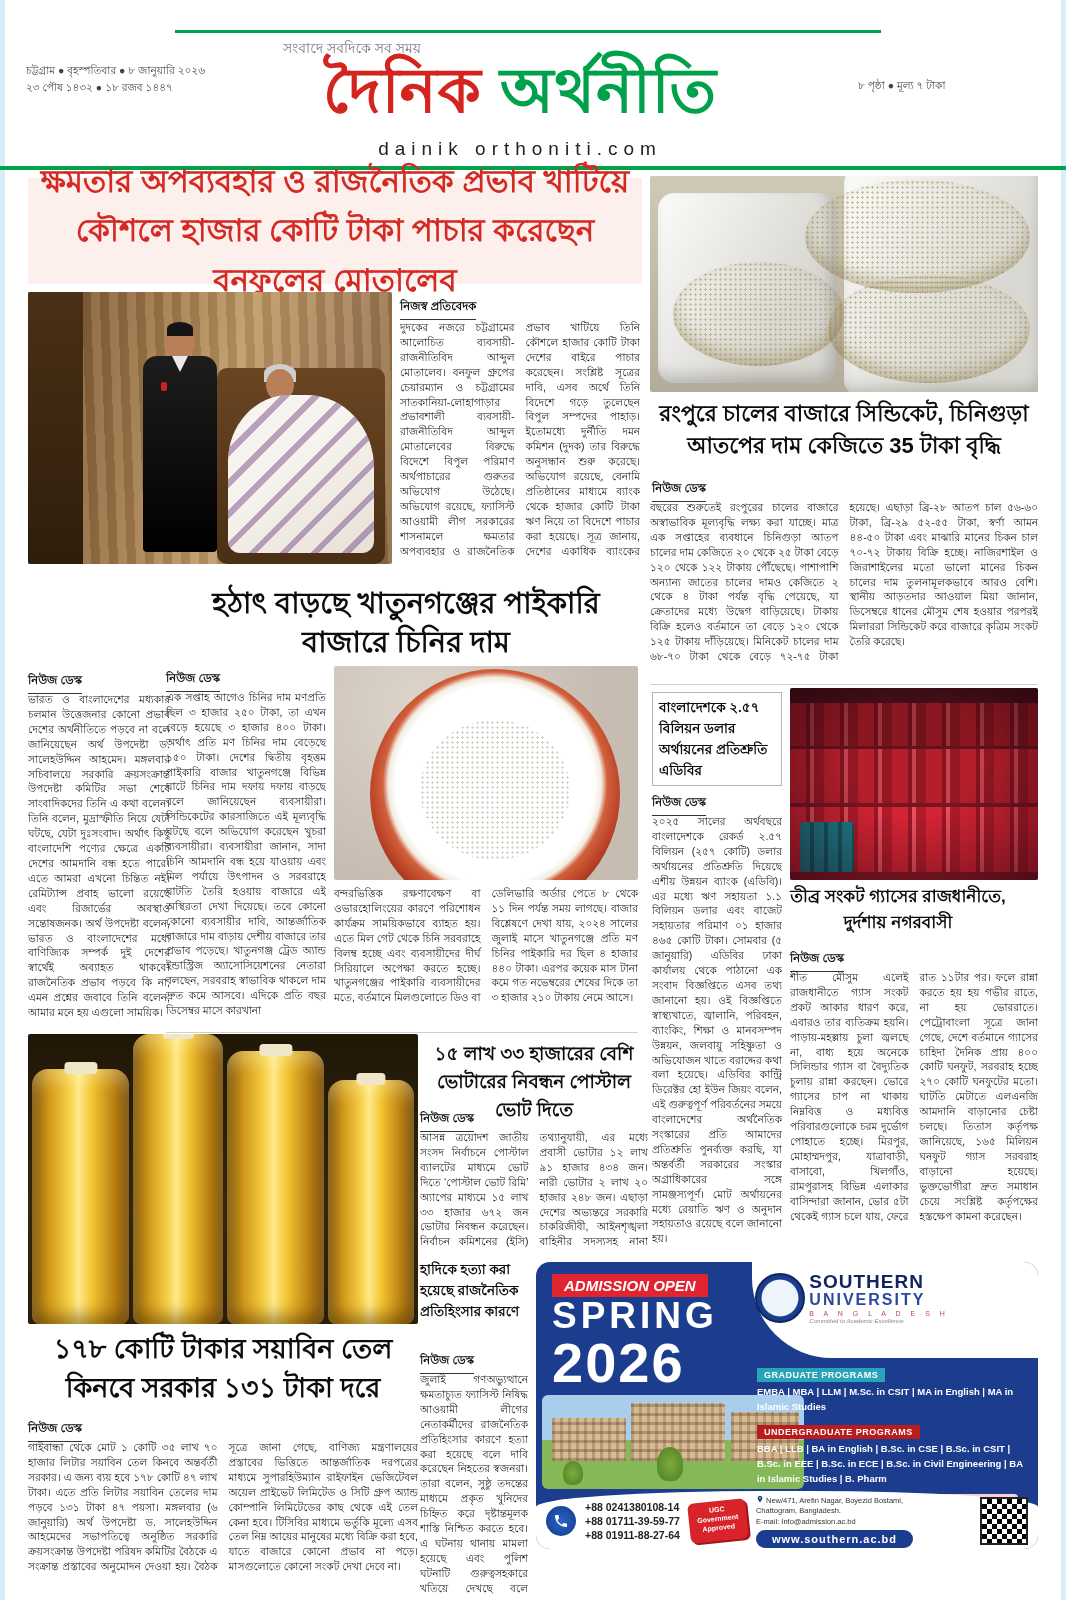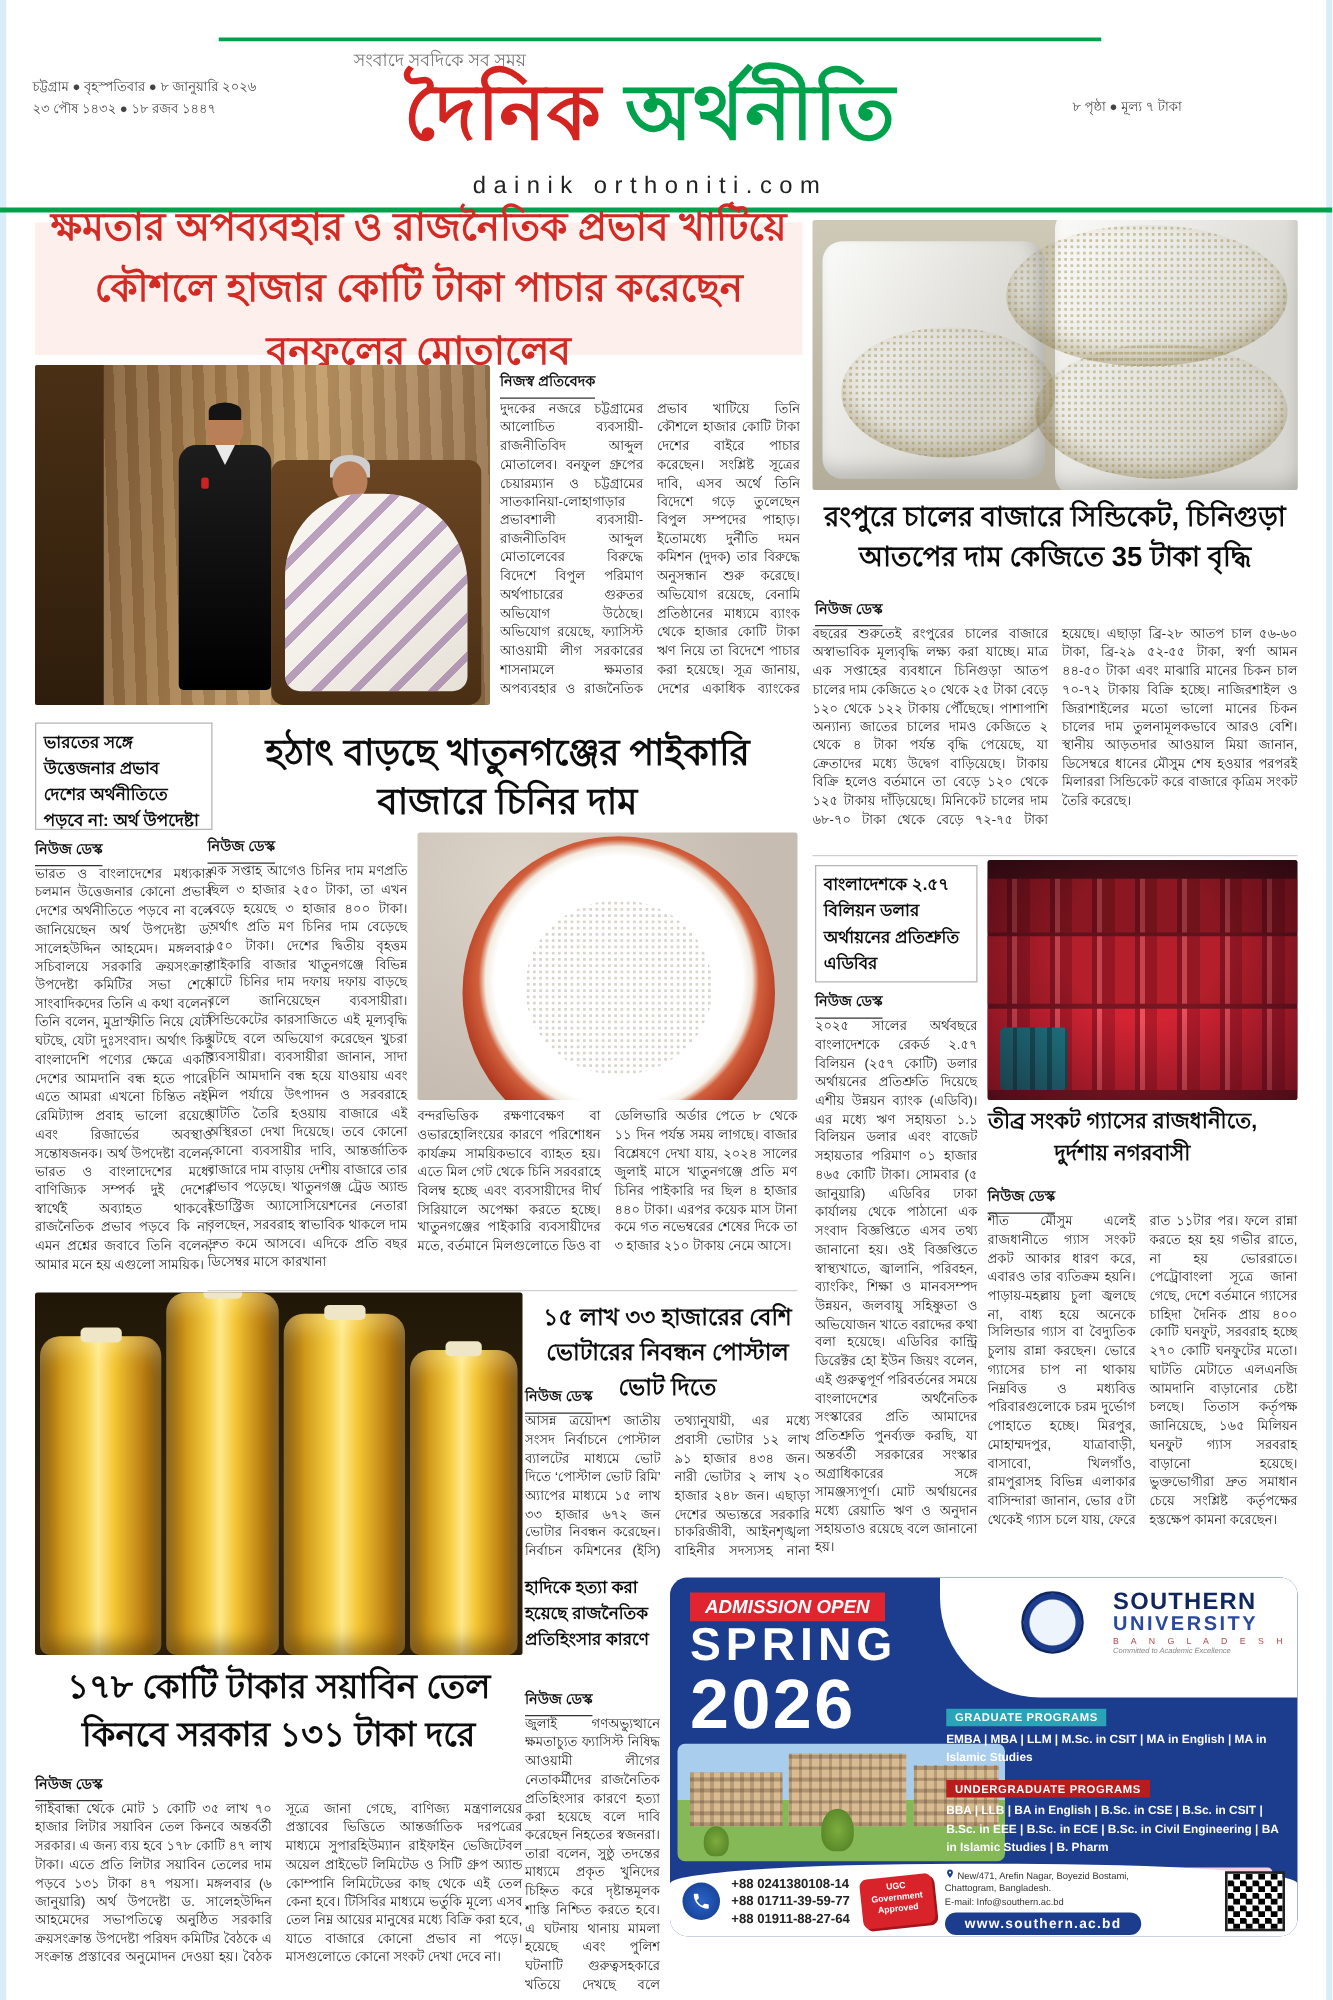--- a/index.html
+++ b/index.html
@@ -63,21 +63,21 @@
   .gas-teal{position:absolute;background:repeating-linear-gradient(90deg,#1d7f8c 0 10px,#135a64 10px 14px);border-radius:4px;}
   .gas-shade{position:absolute;inset:0;background:radial-gradient(circle at 50% 35%,transparent 35%,rgba(25,0,12,.55));}
   .ph-oil{background:linear-gradient(#201708,#35260d 60%,#2a1d0a);}
   .bottle{position:absolute;border-radius:16px 16px 8px 8px;
           background:linear-gradient(90deg,#8a5c0a 0%,#d29a1a 18%,#f6cf45 38%,#ffe98c 48%,#f3c431 62%,#b87c10 86%,#7d520a 100%);
           box-shadow:inset 0 12px 14px rgba(255,255,210,.28), inset 0 -10px 14px rgba(60,35,0,.4);}
   .bottle::before{content:"";position:absolute;top:-7px;left:50%;transform:translateX(-50%);width:34%;height:12px;background:#efe6c8;border-radius:4px;}
   
   .ad{background:#1c3c8e;border-radius:14px;overflow:hidden;}
   .ad-white-top{position:absolute;right:0;top:0;width:57%;height:96px;background:#fff;border-bottom-left-radius:80px;}
-  .ad-logo{position:absolute;right:8px;top:10px;width:96%;display:flex;align-items:center;justify-content:flex-end;gap:23px;}
+  .ad-logo{position:absolute;right:8px;top:10px;width:96%;display:flex;align-items:center;gap:4px;}
   .logo-circ{width:46px;height:46px;border-radius:50%;background:radial-gradient(#eef4fb 55%,#1c3c8e 58% 100%);border:2px solid #10265e;flex:0 0 auto;}
   .uni-name1{font-size:19px;font-weight:bold;color:#10265e;letter-spacing:1px;line-height:1;}
   .uni-name2{font-size:16px;font-weight:bold;color:#2a4aa0;letter-spacing:2px;line-height:1.15;}
   .uni-name3{font-size:7px;color:#b34a52;letter-spacing:4px;line-height:1.3;}
   .uni-motto{font-size:6px;color:#888;font-style:italic;}
   .adm-badge{display:inline-block;background:#e02430;color:#fff;font-weight:bold;font-style:italic;font-size:15px;padding:3px 12px;}
   .spring{color:#fff;font-weight:bold;font-size:37px;letter-spacing:4px;line-height:1.05;}
   .year{color:#fff;font-weight:bold;font-size:56px;letter-spacing:2px;line-height:.95;}
   .classes1{color:#d8e2ff;font-size:12px;margin-top:8px;}
   .classes2{color:#fff;font-weight:bold;font-size:15px;}
@@ -160,21 +160,20 @@
     <div class="heap" style="left:6%;top:40%;width:44%;height:48%;"></div>
     <div class="heap" style="left:46%;top:46%;width:52%;height:50%;"></div>
   </div>
   <div class="abs head-md" style="left:650px;top:398px;width:388px;height:72px;">রংপুরে চালের বাজারে সিন্ডিকেট, চিনিগুড়া আতপের দাম কেজিতে 35 টাকা বৃদ্ধি</div>
   <div class="abs" style="left:652px;top:478px;">
     <span class="byline">নিউজ ডেস্ক</span>
   </div>
   <div class="abs body-txt cols2" style="left:650px;top:500px;width:388px;height:178px;">বছরের শুরুতেই রংপুরের চালের বাজারে অস্বাভাবিক মূল্যবৃদ্ধি লক্ষ্য করা যাচ্ছে। মাত্র এক সপ্তাহের ব্যবধানে চিনিগুড়া আতপ চালের দাম কেজিতে ২০ থেকে ২৫ টাকা বেড়ে ১২০ থেকে ১২২ টাকায় পৌঁছেছে। পাশাপাশি অন্যান্য জাতের চালের দামও কেজিতে ২ থেকে ৪ টাকা পর্যন্ত বৃদ্ধি পেয়েছে, যা ক্রেতাদের মধ্যে উদ্বেগ বাড়িয়েছে। টাকায় বিক্রি হলেও বর্তমানে তা বেড়ে ১২০ থেকে ১২৫ টাকায় দাঁড়িয়েছে। মিনিকেট চালের দাম ৬৮-৭০ টাকা থেকে বেড়ে ৭২-৭৫ টাকা হয়েছে। এছাড়া ব্রি-২৮ আতপ চাল ৫৬-৬০ টাকা, ব্রি-২৯ ৫২-৫৫ টাকা, স্বর্ণা আমন ৪৪-৫০ টাকা এবং মাঝারি মানের চিকন চাল ৭০-৭২ টাকায় বিক্রি হচ্ছে। নাজিরশাইল ও জিরাশাইলের মতো ভালো মানের চিকন চালের দাম তুলনামূলকভাবে আরও বেশি। স্থানীয় আড়তদার আওয়াল মিয়া জানান, ডিসেম্বরে ধানের মৌসুম শেষ হওয়ার পরপরই মিলাররা সিন্ডিকেট করে বাজারে কৃত্রিম সংকট তৈরি করেছে।</div>
   <div class="abs hairline" style="left:650px;top:684px;width:388px;"></div>
 
-  <div class="abs head-box" style="left:28px;top:578px;width:142px;height:86px;">ভারতের সঙ্গে উত্তেজনার প্রভাব দেশের অর্থনীতিতে পড়বে না: অর্থ উপদেষ্টা</div>
   <div class="abs" style="left:28px;top:670px;">
     <span class="byline">নিউজ ডেস্ক</span>
   </div>
   <div class="abs body-txt" style="left:28px;top:692px;width:142px;height:338px;">ভারত ও বাংলাদেশের মধ্যকার চলমান উত্তেজনার কোনো প্রভাব দেশের অর্থনীতিতে পড়বে না বলে জানিয়েছেন অর্থ উপদেষ্টা ড. সালেহউদ্দিন আহমেদ। মঙ্গলবার সচিবালয়ে সরকারি ক্রয়সংক্রান্ত উপদেষ্টা কমিটির সভা শেষে সাংবাদিকদের তিনি এ কথা বলেন। তিনি বলেন, মুদ্রাস্ফীতি নিয়ে যেটা ঘটছে, যেটা দুঃসংবাদ। অর্থাৎ কিছু বাংলাদেশি পণ্যের ক্ষেত্রে একটি দেশের আমদানি বন্ধ হতে পারে। এতে আমরা এখনো চিন্তিত নই। রেমিট্যান্স প্রবাহ ভালো রয়েছে এবং রিজার্ভের অবস্থাও সন্তোষজনক। অর্থ উপদেষ্টা বলেন, ভারত ও বাংলাদেশের মধ্যে বাণিজ্যিক সম্পর্ক দুই দেশের স্বার্থেই অব্যাহত থাকবে। রাজনৈতিক প্রভাব পড়বে কি না, এমন প্রশ্নের জবাবে তিনি বলেন, আমার মনে হয় এগুলো সাময়িক।</div>
 
   <div class="abs head-xl" style="left:172px;top:584px;width:468px;height:82px;">হঠাৎ বাড়ছে খাতুনগঞ্জের পাইকারি বাজারে চিনির দাম</div>
   <div class="abs" style="left:166px;top:668px;">
     <span class="byline">নিউজ ডেস্ক</span>
   </div>
   <div class="abs body-txt" style="left:166px;top:690px;width:160px;height:342px;">এক সপ্তাহ আগেও চিনির দাম মণপ্রতি ছিল ৩ হাজার ২৫০ টাকা, তা এখন বেড়ে হয়েছে ৩ হাজার ৪০০ টাকা। অর্থাৎ প্রতি মণ চিনির দাম বেড়েছে ১৫০ টাকা। দেশের দ্বিতীয় বৃহত্তম পাইকারি বাজার খাতুনগঞ্জে বিভিন্ন ঘাটে চিনির দাম দফায় দফায় বাড়ছে বলে জানিয়েছেন ব্যবসায়ীরা। সিন্ডিকেটের কারসাজিতে এই মূল্যবৃদ্ধি ঘটছে বলে অভিযোগ করেছেন খুচরা ব্যবসায়ীরা। ব্যবসায়ীরা জানান, সাদা চিনি আমদানি বন্ধ হয়ে যাওয়ায় এবং মিল পর্যায়ে উৎপাদন ও সরবরাহে ঘাটতি তৈরি হওয়ায় বাজারে এই অস্থিরতা দেখা দিয়েছে। তবে কোনো কোনো ব্যবসায়ীর দাবি, আন্তর্জাতিক বাজারে দাম বাড়ায় দেশীয় বাজারে তার প্রভাব পড়েছে। খাতুনগঞ্জ ট্রেড অ্যান্ড ইন্ডাস্ট্রিজ অ্যাসোসিয়েশনের নেতারা বলছেন, সরবরাহ স্বাভাবিক থাকলে দাম দ্রুত কমে আসবে। এদিকে প্রতি বছর ডিসেম্বর মাসে কারখানা</div>
@@ -287,20 +286,20 @@
         <div>Government</div>
         <div>Approved</div>
       </div>
       <div style="flex:1;">
         <div class="addr">
           <svg width="8" height="10" viewBox="0 0 24 24" style="vertical-align:-1px;">
               <path fill="#1c3c8e" d="M12 2C8.1 2 5 5.1 5 9c0 5.2 7 13 7 13s7-7.8 7-13c0-3.9-3.1-7-7-7zm0 9.5A2.5 2.5 0 1 1 12 6.5a2.5 2.5 0 0 1 0 5z"></path>
             </svg>
           <span>New/471, Arefin Nagar, Boyezid Bostami,</span><br>
           <span>Chattogram, Bangladesh.</span><br>
-          <span>E-mail: Info@southern.ac.bd</span>
+          <span>E-mail: Info@admission.ac.bd</span>
         </div>
         <span class="site-pill">www.southern.ac.bd</span>
       </div>
       <div class="qr"></div>
     </div>
   </div>
 </div>
 
 </body></html>

